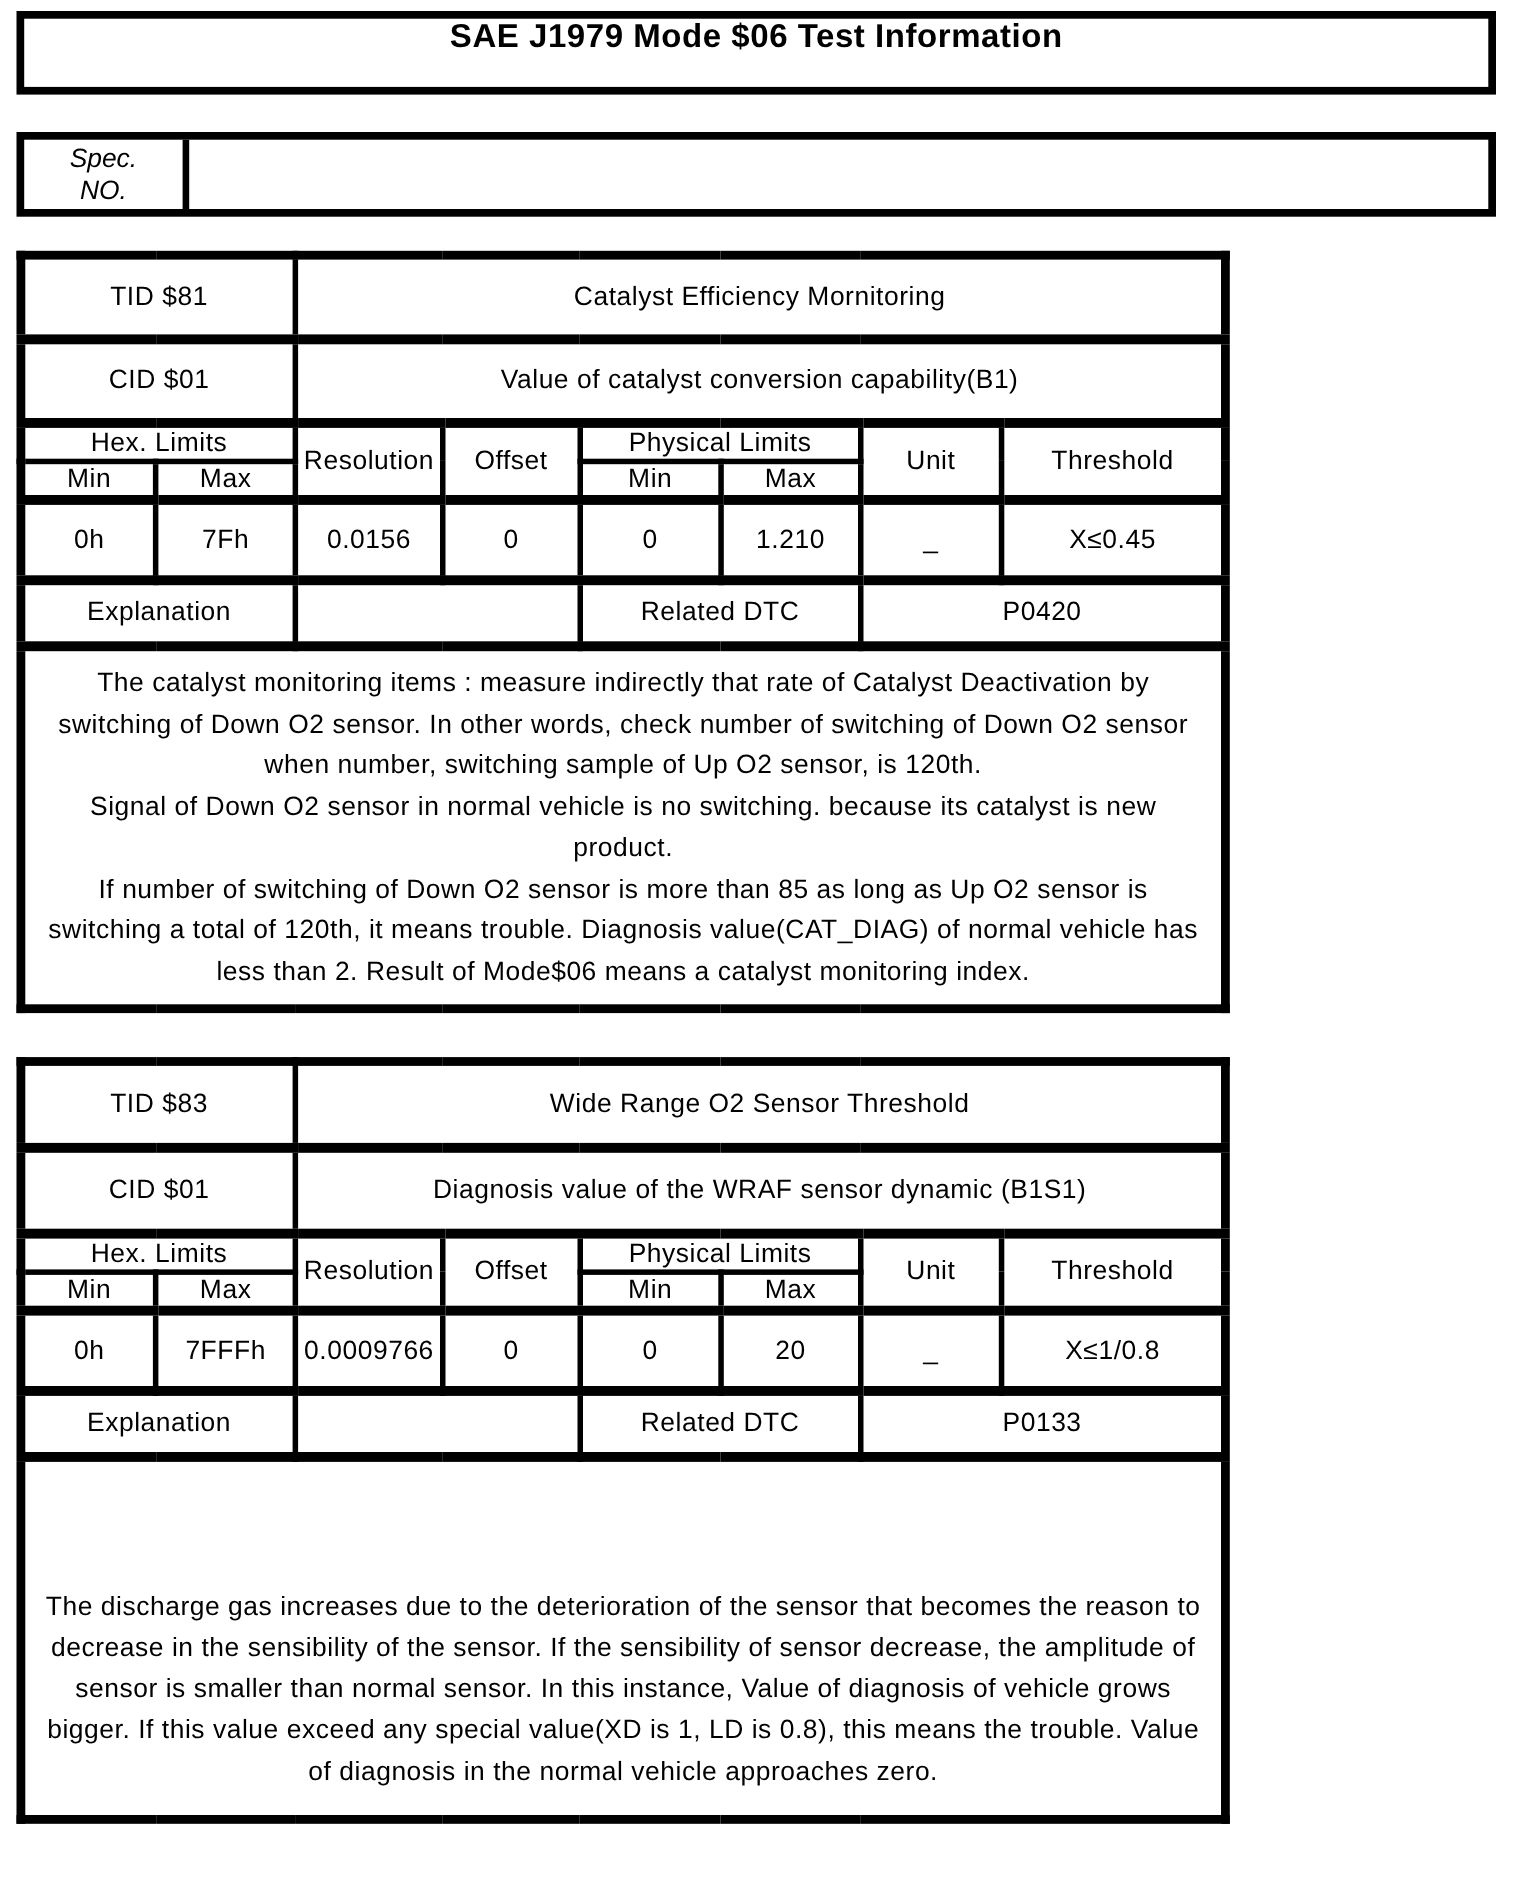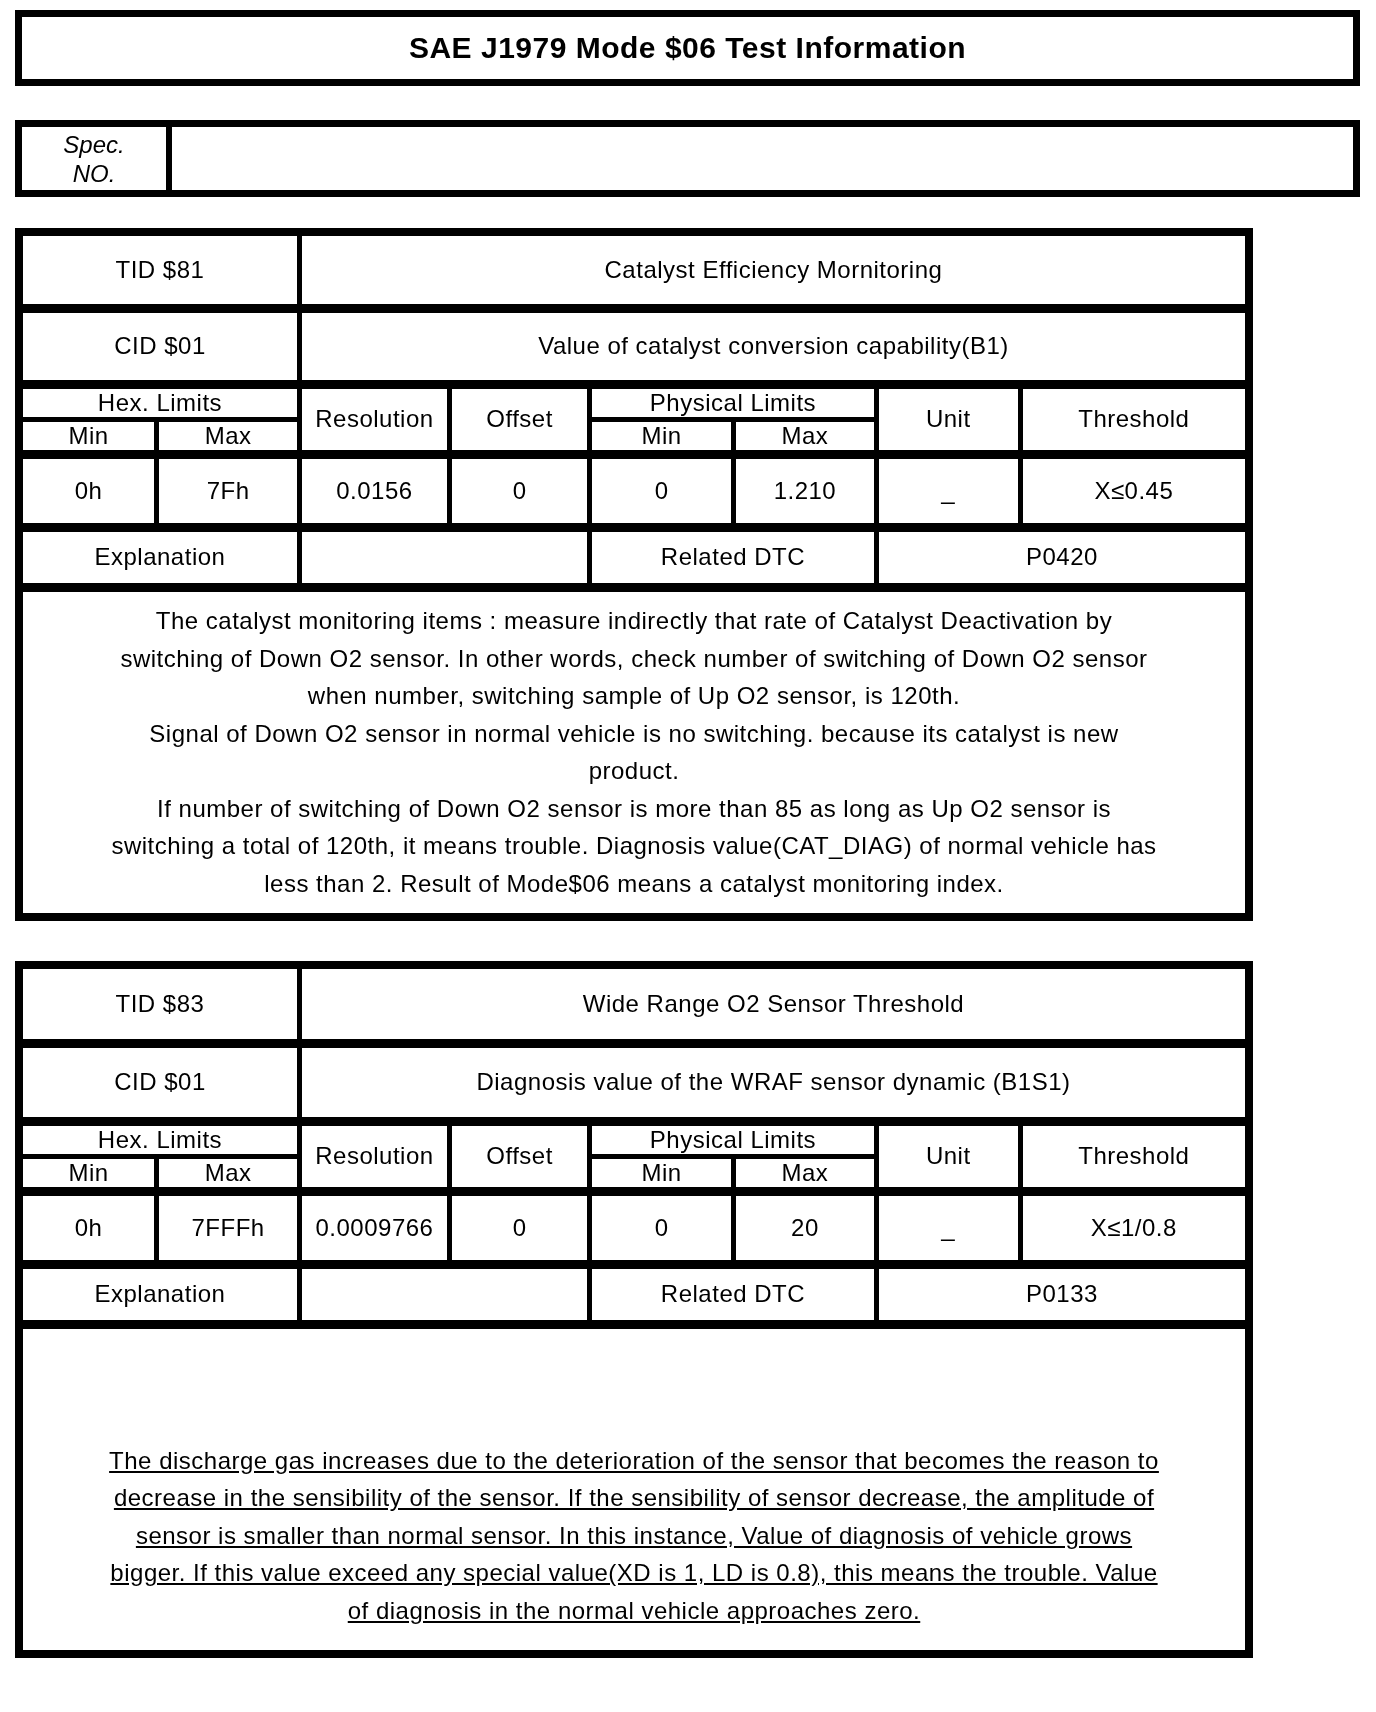--- a/index.html
+++ b/index.html
@@ -9,21 +9,21 @@
     color: #000000;
     font-family: "Liberation Sans", "DejaVu Sans", sans-serif;
   }
   body { width: 1376px; min-height: 1712px; }
   .page { padding: 10px 16px 0 15px; }
 
   
   .title-box {
     border: 7px solid #000;
     height: 76px;
-    display: flex; align-items: center; justify-content: center;
+    display: flex; align-items: flex-start; justify-content: center;
     font-size: 30px; font-weight: 600; letter-spacing: 0.5px;
   }
 
   
   .spec-box {
     margin-top: 34px;
     border: 7px solid #000;
     height: 77px;
     display: flex;
     font-style: italic;
@@ -38,21 +38,21 @@
   }
   .spec-value {
     flex: 1;
     display: flex; align-items: center; justify-content: center;
     font-size: 26px; letter-spacing: 0.5px;
   }
 
   
   table.spec-sheet {
     margin-top: 31px;
-    width: 1238px;
+    width: 1103px;
     border-collapse: collapse;
     border: 8px solid #000;
     table-layout: fixed;
   }
   table.spec-sheet td {
     border: 5px solid #000;
     text-align: center;
     vertical-align: middle;
     font-size: 24px;
     letter-spacing: 0.5px;
@@ -63,21 +63,21 @@
   tr.hdr-sub td { border-top-width: 4px; }
   td.text-block {
     text-align: left;
     vertical-align: top;
     white-space: pre-line;
     font-size: 25px;
     line-height: 37.5px;
     letter-spacing: 0.6px;
     padding: 16px 6px 8px 6px;
   }
-  td.text-block.pushed { padding-top: 92px; text-decoration: underline; }
+  td.text-block.pushed { padding-top: 92px; }
 </style>
 </head>
 <body>
 
 <div class="page">
 
   <div class="title-box">
     <span>SAE J1979 Mode $06 Test Information</span>
   </div>
 

